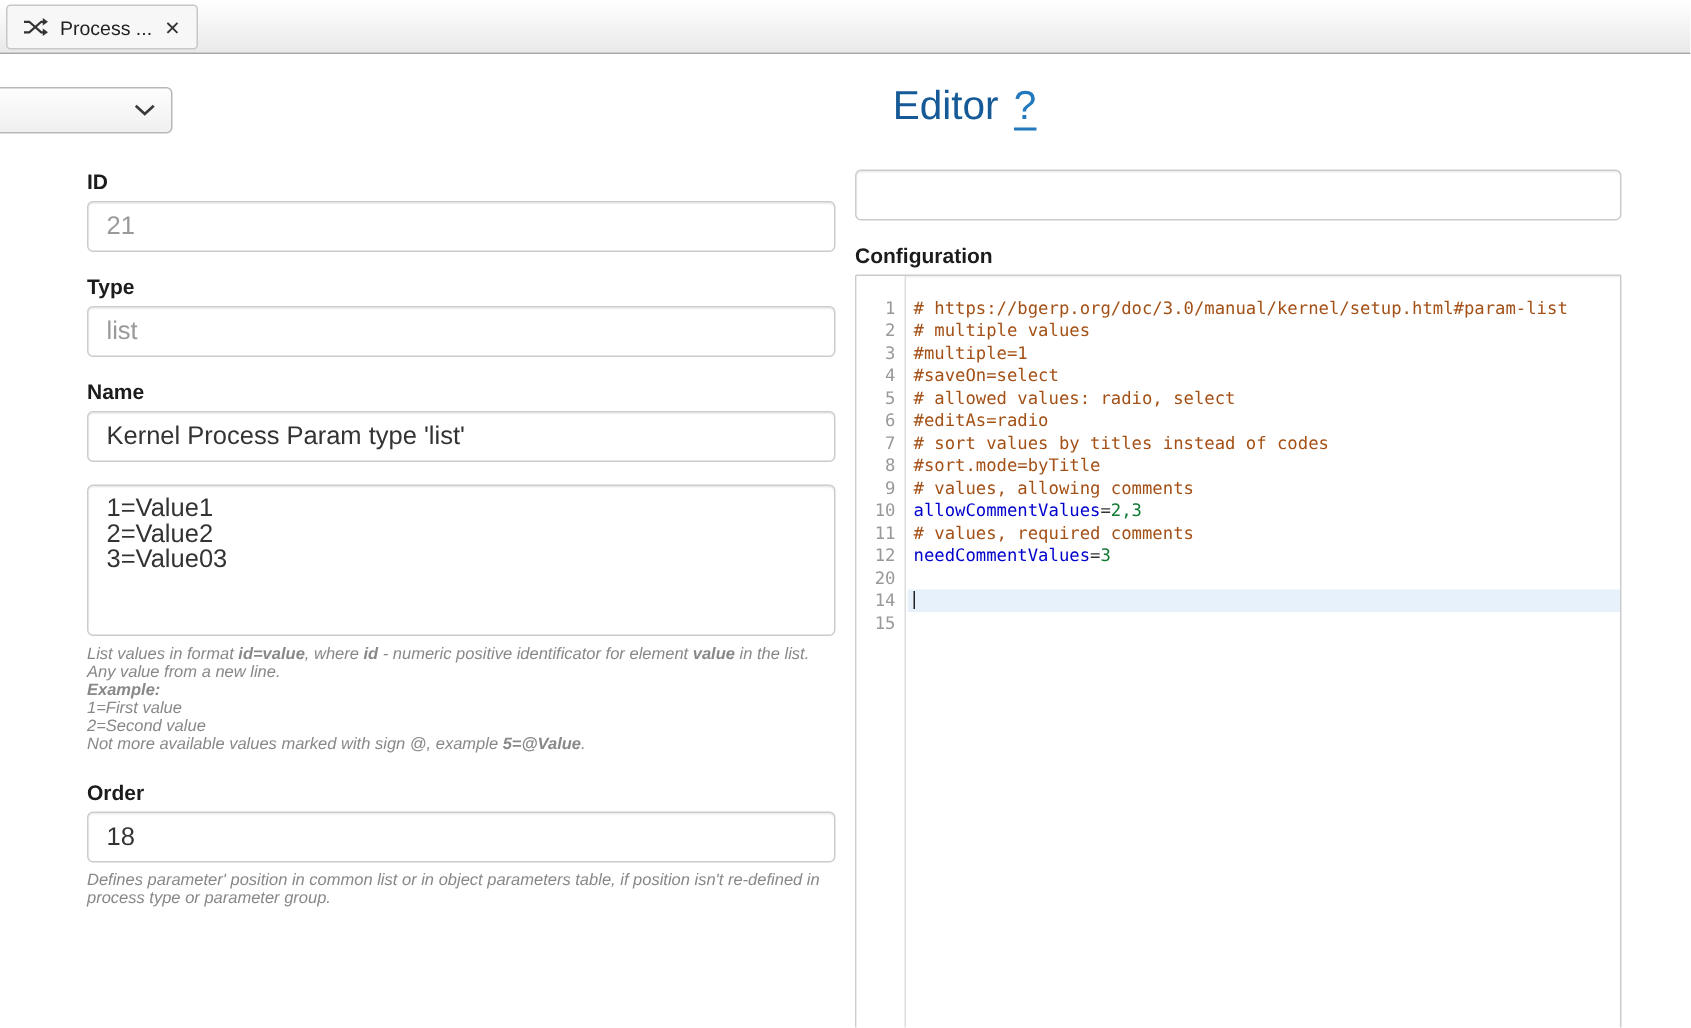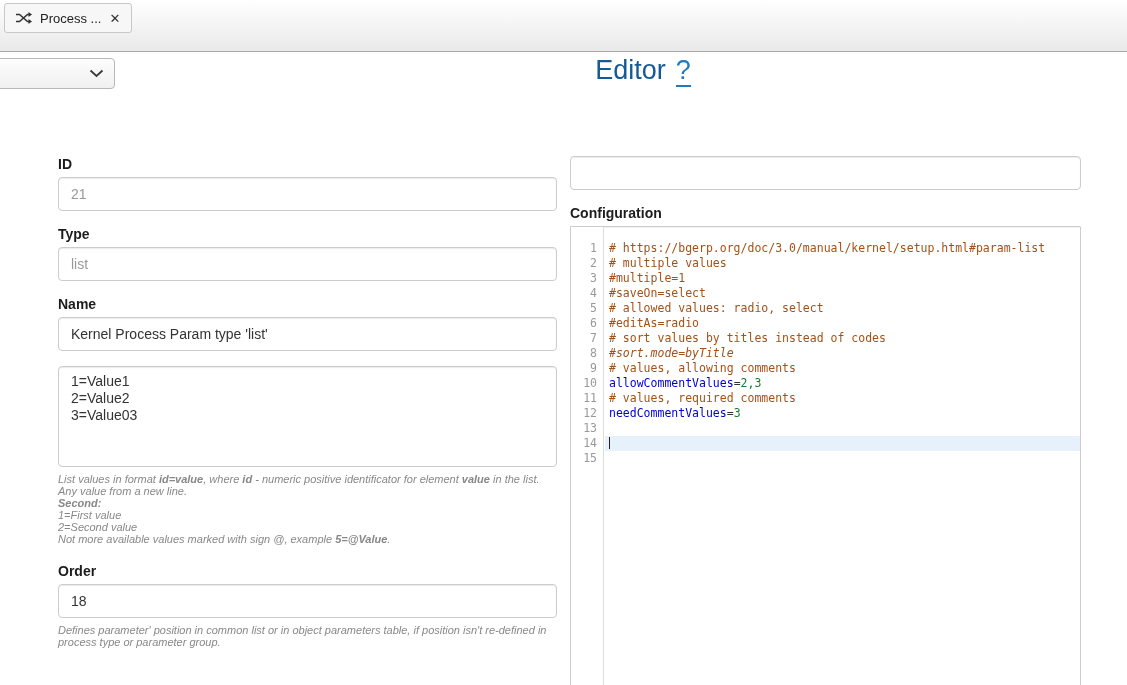--- a/index.html
+++ b/index.html
@@ -4,21 +4,21 @@
 <style>
   * { box-sizing: border-box; }
   html,body { margin:0; padding:0; }
   body {
     width:1127px; height:685px; position:relative; overflow:hidden;
     background:#ffffff; font-family:"Liberation Sans", sans-serif;
   }
 
   
   .tabbar {
-    position:absolute; top:0; left:0; width:100%; height:52px;
+    position:absolute; top:0; left:0; width:100%; height:36px;
     background:linear-gradient(#ffffff, #e9e9e9);
     border-bottom:1px solid #a6a6a6;
   }
   .tab {
     position:absolute; top:3px; left:4px; height:30px; min-width:126px;
     background:#f7f7f7; border:1px solid #c8c8c8; border-radius:3px;
     display:flex; align-items:center; gap:7px; padding:0 10px; cursor:default;
   }
   .tab-label { font-size:13px; color:#222; white-space:nowrap; }
   .tab-close { font-size:13px; color:#333; padding:0 1px; cursor:pointer; }
@@ -37,32 +37,32 @@
   .title {
     position:absolute; top:55px; left:0; width:1286px; text-align:center;
     font-size:27px; color:#155a96;
   }
   .title a {
     color:#2279bd; text-decoration:none; border-bottom:2px solid #2279bd;
     margin-left:10px; cursor:pointer;
   }
 
   
-  .col { position:absolute; top:113px;margin-top:43px; }
+  .col { position:absolute; top:113px; }
   .col-left  { left:58px;  width:499px; }
   .col-right { left:570px; width:511px; }
 
   .form-group { margin-bottom:15px; }
   .form-group label {
     display:block; font-size:14px; font-weight:bold; color:#1c1c1c;
     margin-bottom:5px;
   }
   .form-control {
     display:block; width:100%; height:34px; padding:6px 12px;
-    font-size:14px; color:#333; background:#fff;
+    font-size:17px; color:#333; background:#fff;
     border:1px solid #ccc; border-radius:4px;
     box-shadow:inset 0 1px 1px rgba(0,0,0,.08);
     font-family:"Liberation Sans", sans-serif;
   }
   .form-control.muted { color:#999; }
   textarea.form-control { height:101px; resize:none; line-height:17px; }
 
   .help {
     font-size:11px; font-style:italic; color:#888; line-height:12px;
     margin:6px 0 18px 0;
@@ -137,21 +137,21 @@
   <div class="form-group">
     <label>Name</label>
     <input class="form-control" value="Kernel Process Param type 'list'" style="">
   </div>
   <div class="form-group">
     <textarea class="form-control" style="">1=Value1
 2=Value2
 3=Value03</textarea>
     <div class="help" id="values-help">
         <div><span>List values in format </span><b>id=value</b><span>, where </span><b>id</b><span> - numeric positive identificator for element </span><b>value</b><span> in the list. Any value from a new line.</span></div>
-        <div><b>Second:</b></div>
+        <div><b>Example:</b></div>
         <div><span>1=First value</span></div>
         <div><span>2=Second value</span></div>
         <div><span>Not more available values marked with sign @, example </span><b>5=@Value</b><span>.</span></div>
       </div>
   </div>
   <div class="form-group">
     <label>Order</label>
     <input class="form-control" value="18" style="">
     <div class="help">Defines parameter' position in common list or in object parameters table, if position isn't re-defined in process type or parameter group.</div>
   </div>
@@ -170,33 +170,33 @@
           <div class="ln">3</div>
           <div class="ln">4</div>
           <div class="ln">5</div>
           <div class="ln">6</div>
           <div class="ln">7</div>
           <div class="ln">8</div>
           <div class="ln">9</div>
           <div class="ln">10</div>
           <div class="ln">11</div>
           <div class="ln">12</div>
-          <div class="ln">13</div>
+          <div class="ln">20</div>
           <div class="ln">14</div>
           <div class="ln">15</div>
         </div>
       <div class="code" id="editor-code">
           <div class="line"><span style="color: rgb(164, 81, 23);"># https://bgerp.org/doc/3.0/manual/kernel/setup.html#param-list</span></div>
           <div class="line"><span style="color: rgb(164, 81, 23);"># multiple values</span></div>
           <div class="line"><span style="color: rgb(164, 81, 23);">#multiple=1</span></div>
           <div class="line"><span style="color: rgb(164, 81, 23);">#saveOn=select</span></div>
           <div class="line"><span style="color: rgb(164, 81, 23);"># allowed values: radio, select</span></div>
           <div class="line"><span style="color: rgb(164, 81, 23);">#editAs=radio</span></div>
           <div class="line"><span style="color: rgb(164, 81, 23);"># sort values by titles instead of codes</span></div>
-          <div class="line"><span style="color: rgb(164, 81, 23); font-style: italic;">#sort.mode=byTitle</span></div>
+          <div class="line"><span style="color: rgb(164, 81, 23);">#sort.mode=byTitle</span></div>
           <div class="line"><span style="color: rgb(164, 81, 23);"># values, allowing comments</span></div>
           <div class="line"><span style="color: rgb(0, 0, 204);">allowCommentValues</span><span style="color: rgb(51, 51, 51);">=</span><span style="color: rgb(17, 122, 51);">2,3</span></div>
           <div class="line"><span style="color: rgb(164, 81, 23);"># values, required comments</span></div>
           <div class="line"><span style="color: rgb(0, 0, 204);">needCommentValues</span><span style="color: rgb(51, 51, 51);">=</span><span style="color: rgb(17, 122, 51);">3</span></div>
           <div class="line"></div>
           <div class="line active"><span class="cursor"></span></div>
         </div>
     </div>
   </div>
 </div>

